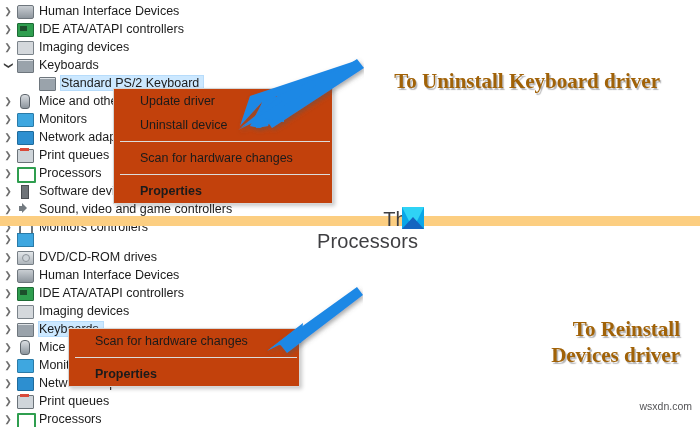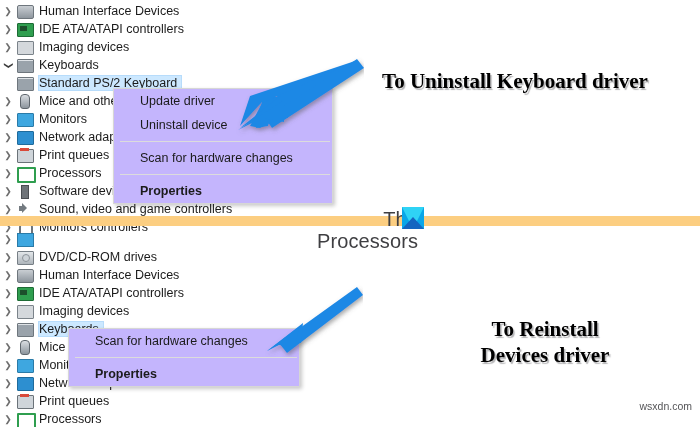--- a/index.html
+++ b/index.html
@@ -48,21 +48,21 @@
     flex: 0 0 18px;
     height: 14px;
     position: relative;
     margin-right: 5px;
   }
   .lbl { padding-right: 4px; }
   .tree-row.selected .lbl {
     background: #cce8ff;
     outline: 1px solid #b7dcfb;
   }
-  .tree-row.indent1 { }
+  .tree-row.indent1 { padding-left: 22px; }
 
   
   .ic {
     position: absolute;
     left: 1px; top: 1px;
     width: 15px; height: 12px;
   }
   .ic-kbd {
     background: #9aa3ab;
     border: 1px solid #6e767d;
@@ -151,21 +151,21 @@
   }
   .ic-storage{
     left:3px;width:10px;height:9px;top:2px;
     border:2px solid #6d747a;border-bottom:none;border-radius:5px 5px 0 0;
     background:transparent;
   }
 
   
   .ctxmenu {
     position: absolute;
-    background: #c4b5fd;
+    background: #c2410c;
     border: 1px solid #d6d6d6;
     box-shadow: 2px 2px 4px rgba(0,0,0,0.22);
     font-size: 12.5px;
     color: #1b1b1b;
     z-index: 40;
   }
   .ctx-item {
     padding: 3px 14px 3px 26px;
     line-height: 18px;
     white-space: nowrap;
@@ -179,22 +179,22 @@
 
   
   .arrow { position: absolute; z-index: 60; }
 
   
   .callout {
     position: absolute;
     font-family: "Liberation Serif", serif;
     font-weight: bold;
     font-size: 21px;
-    color: #000000;
-    text-align: center;
+    color: #a16207;
+    text-align: right;
     line-height: 1.25;
     text-shadow: 1.5px 1.5px 1px rgba(90,90,95,0.45);
     z-index: 50;
   }
 
   
   .band {
     position: absolute;
     left: 0;
     width: 700px;

